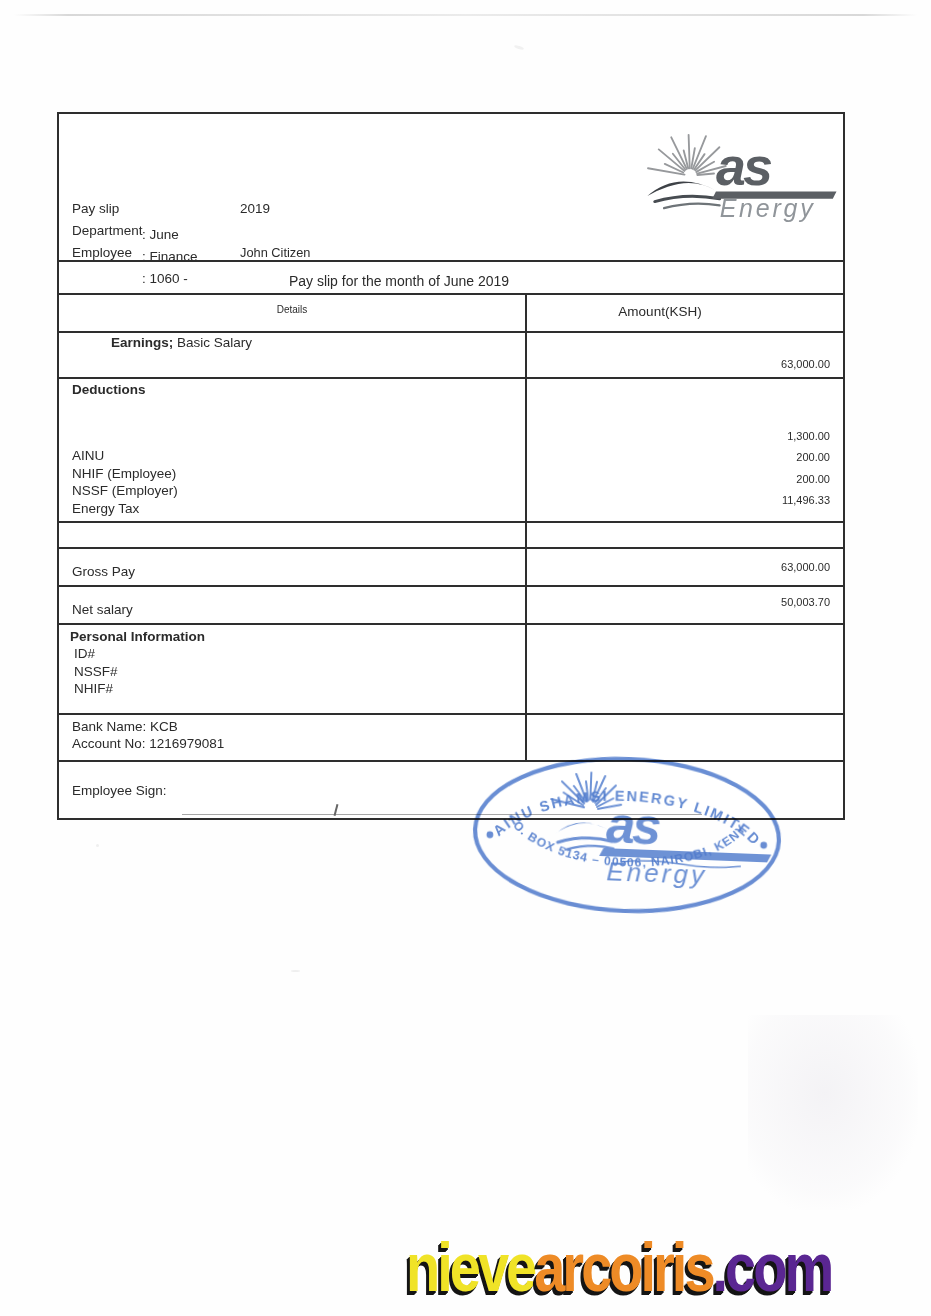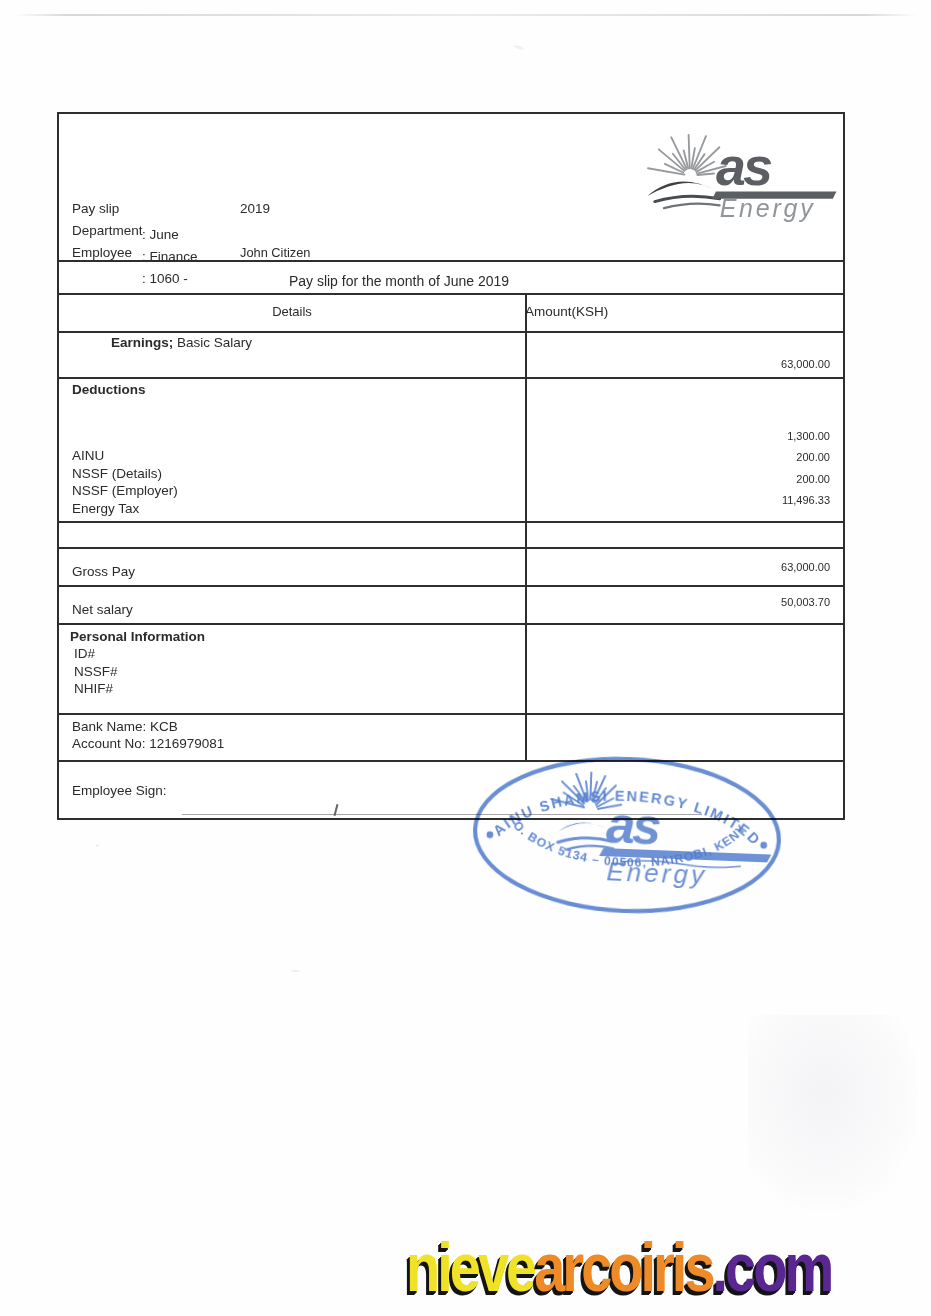--- a/index.html
+++ b/index.html
@@ -29,22 +29,22 @@
   
   .meta-line { position:absolute; left:13px; height:18px; line-height:18px; font-size:13.5px; }
   .meta-line span { position:absolute; white-space:nowrap; }
   .m-label { left:0; }
   .m-mid { left:70px;margin-top:26px; }
   .m-extra { left:168px; }
   .m-name { left:132px; font-size:12.8px;margin-left:36px; }
 
   .title-row { position:absolute; left:0; top:156px; width:680px; text-align:center;
     font-size:14px; line-height:23px; }
-  .col-head-details { position:absolute; left:0; top:190px; width:466px; text-align:center; font-size:13px; }
-  .col-head-amount { position:absolute; left:466px; top:190px; width:270px; font-size:13.5px; }
+  .col-head-details { position:absolute; left:0; top:190px; width:466px; text-align:center; font-size:10px; }
+  .col-head-amount { position:absolute; left:466px; top:190px; width:270px; text-align:center; font-size:13.5px; }
 
   .amt { position:absolute; right:13px; text-align:right; font-size:11px; }
   .lines > div { white-space:nowrap; }
 
   
   .logo { position:absolute; left:563px; top:6px; width:225px; height:102px; }
 
   
   .stamp { position:absolute; left:466px; top:750px; width:322px; height:170px;
     transform:rotate(2.2deg); mix-blend-mode:multiply; opacity:.92; filter:blur(.3px); }
@@ -131,21 +131,21 @@
 
     <div class="t" style="left:13px; top:220px;padding-left:39px;">
       <span class="bold">Earnings;</span>
       <span> Basic Salary</span>
     </div>
     <div class="amt" style="top:244px;">63,000.00</div>
 
     <div class="t bold" style="left:13px; top:267px;">Deductions</div>
     <div class="t lines" style="left:13px; top:333px; line-height:17.5px;">
       <div>AINU</div>
-      <div>NSSF (Details)</div>
+      <div>NHIF (Employee)</div>
       <div>NSSF (Employer)</div>
       <div>Energy Tax</div>
     </div>
     <div class="amt lines" style="top:312px; line-height:21.4px;">
       <div>1,300.00</div>
       <div>200.00</div>
       <div>200.00</div>
       <div>11,496.33</div>
     </div>
 

